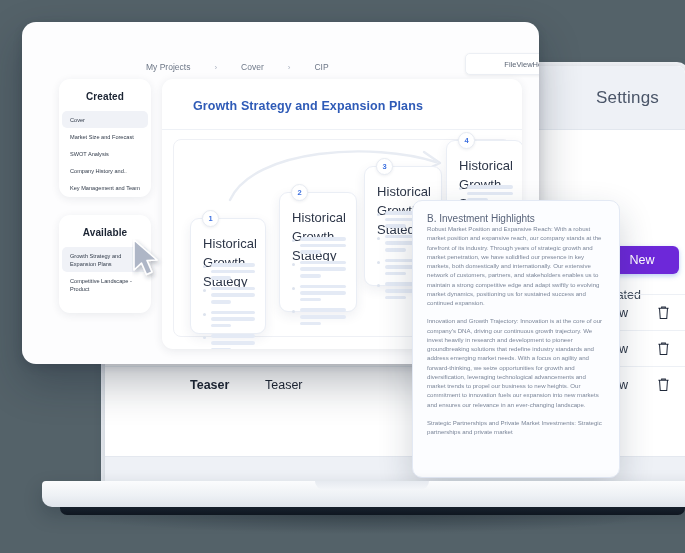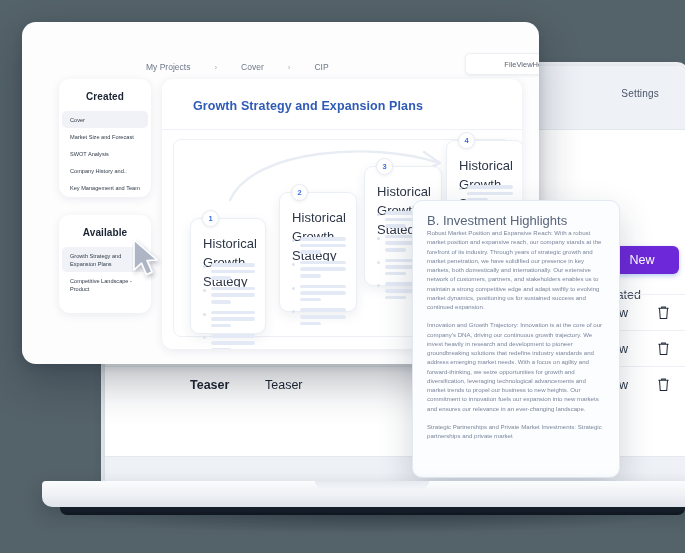--- a/index.html
+++ b/index.html
@@ -68,21 +68,21 @@
 
   
   .bg-app { position: absolute; inset: 0; background: #ffffff; }
   .bg-topbar {
     position: absolute; left: 0; top: 0; width: 100%; height: 64px;
     background: #eef1f6;
     border-bottom: 1px solid #e2e7ee;
   }
   .bg-settings {
     position: absolute; right: 26px; top: 22px;
-    font-size: 10px; color: #4a5568; letter-spacing: .2px; margin-left: 12px;
+    font-size: 17px; color: #4a5568; letter-spacing: .2px; margin-left: 12px;
   }
   .bg-newbtn {
     position: absolute; right: 6px; top: 180px;
     width: 74px; height: 28px; border-radius: 6px;
     background: #6d28d9; color: #fff;
     font-size: 12.5px; display: flex; align-items: center; justify-content: center;
     border: none; font-family: inherit;
     box-shadow: 0 2px 5px rgba(59,111,224,.35);
   }
   .bg-table { position: absolute; left: 0; top: 228px; width: 100%; }
@@ -227,21 +227,21 @@
     position: absolute; left: 412px; top: 200px;
     width: 208px; height: 278px;
     background: #fcfdff;
     border: 1px solid #e3e9f4;
     border-radius: 10px;
     box-shadow: 0 14px 34px rgba(25,38,62,.20);
     z-index: 35;
     overflow: hidden;
     padding: 12px 14px;
   }
-  .pv-h { font-size: 13px; color: #59647a; }
+  .pv-h { font-size: 10px; color: #59647a; }
   .pv-p { font-size: 6.1px; line-height: 1.52; color: #7b8699; margin-bottom: 9px; }
 
   
   #cursor { position: absolute; left: 132px; top: 239px; z-index: 36; }
 </style>
 </head>
 <body>
 
 <div id="laptop">
 

